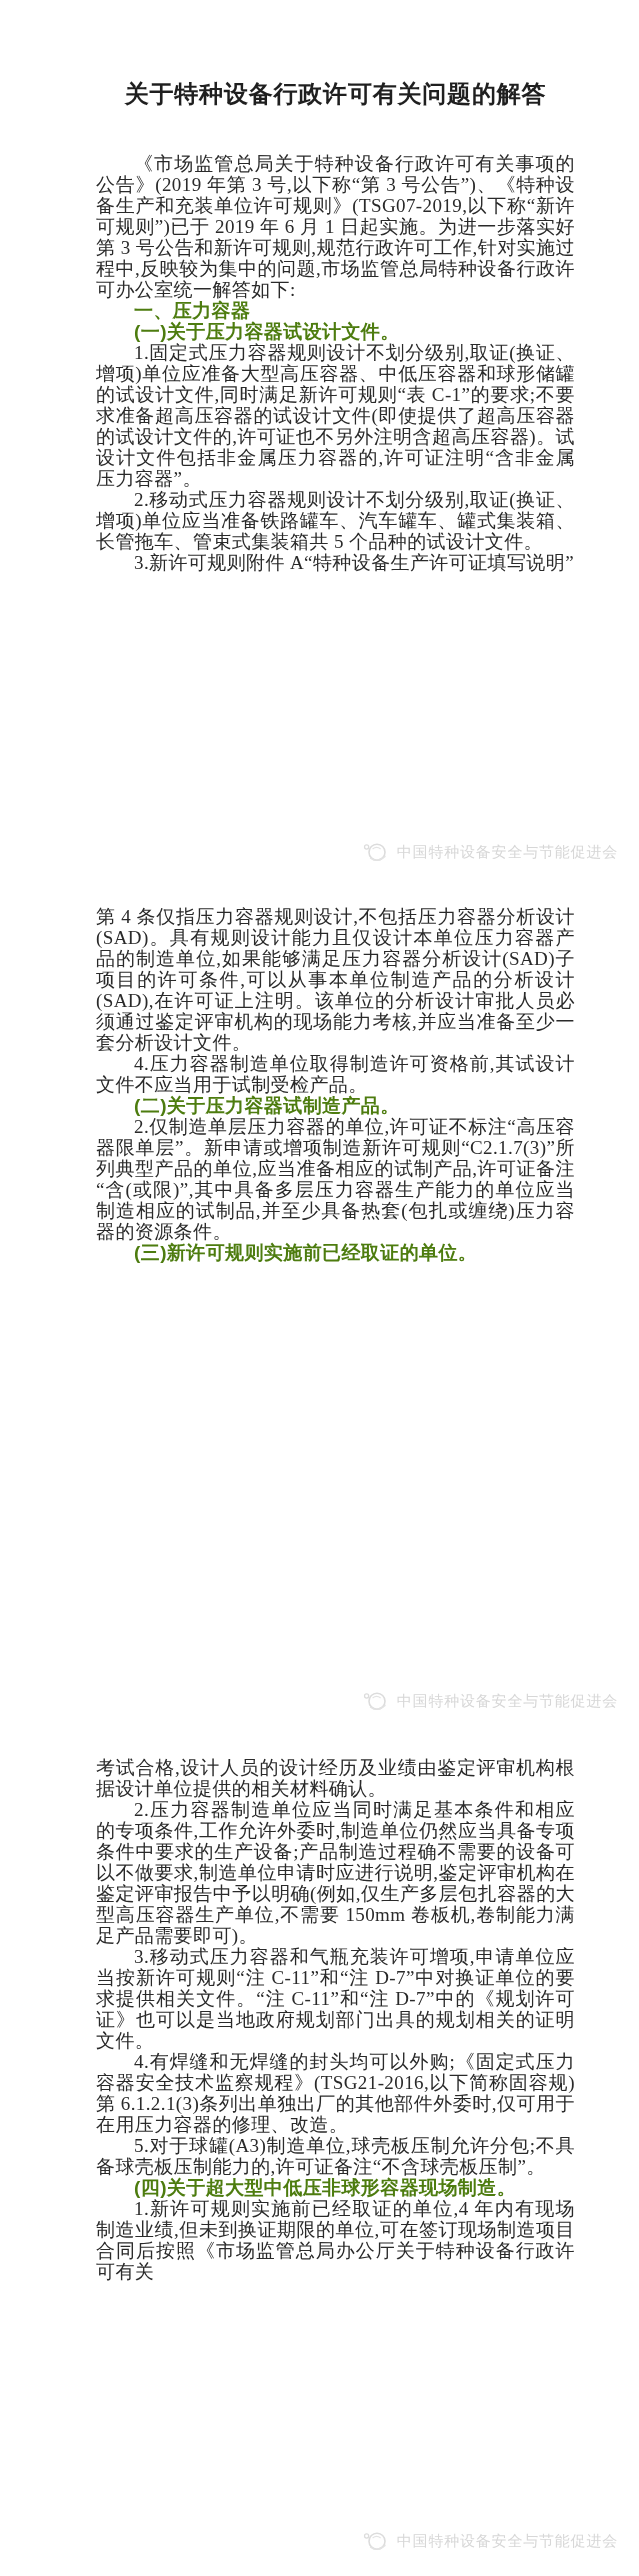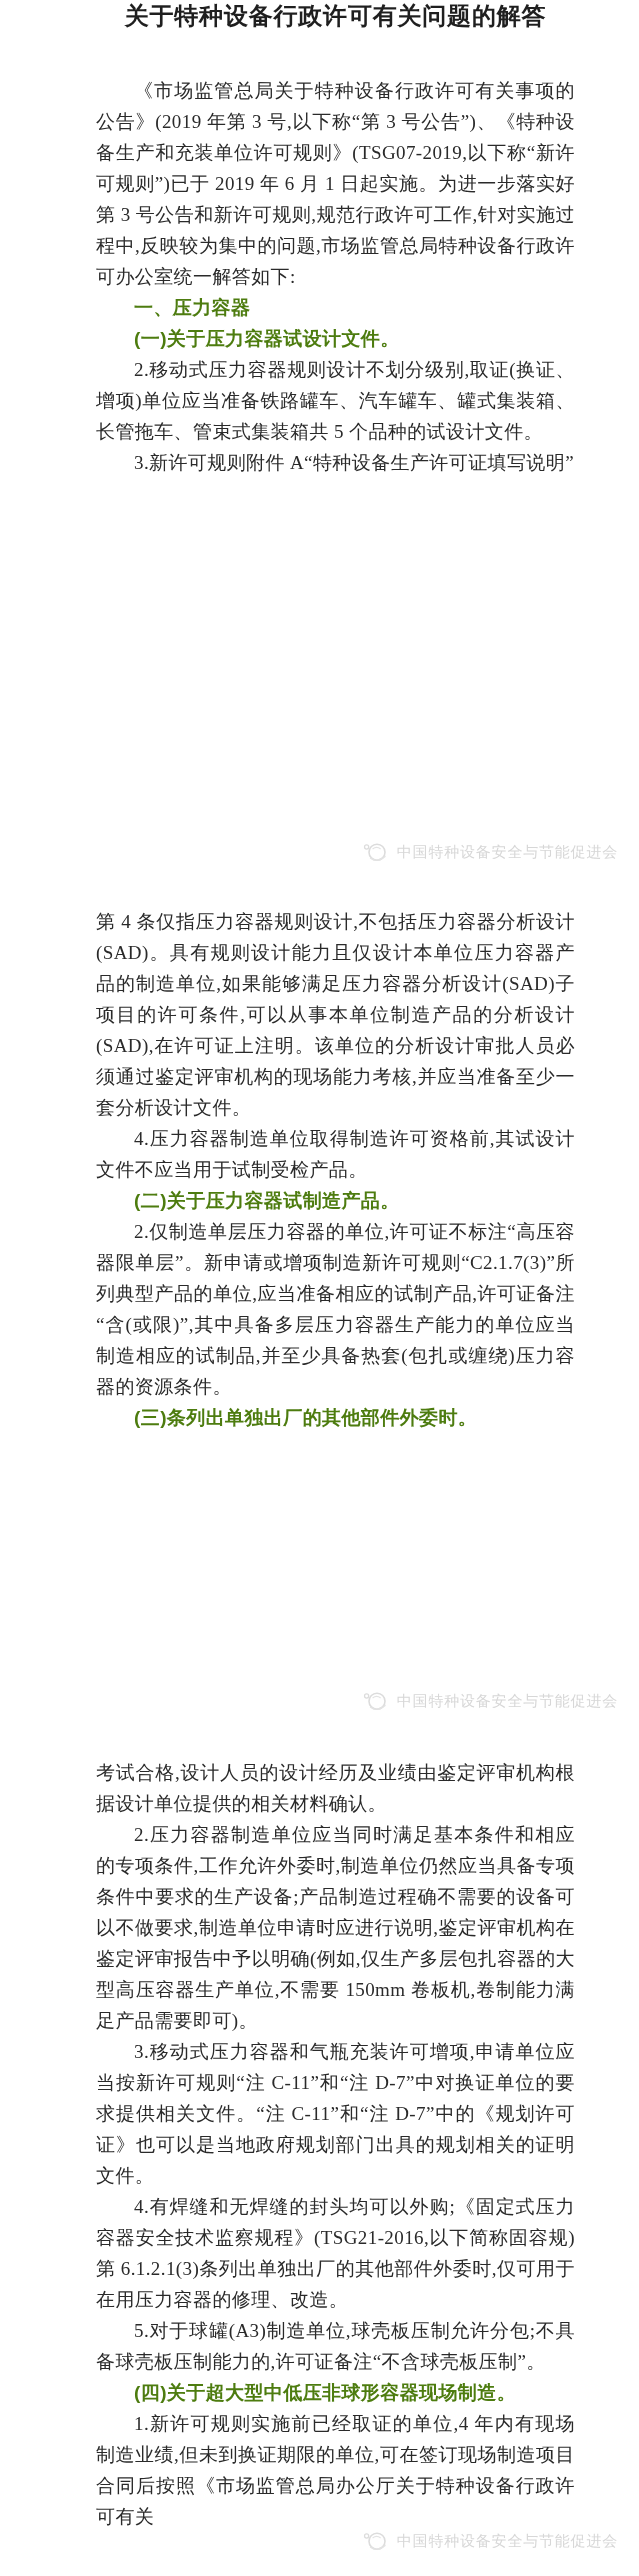--- a/index.html
+++ b/index.html
@@ -15,28 +15,28 @@
   .doc {
     width: 639px;
     background: #ffffff;
   }
   .page {
     position: relative;
     box-sizing: border-box;
     overflow: hidden;
     background: #ffffff;
   }
-  #page-1 { height: 887px; }
+  #page-1 { height: 887px; padding-top: 78px; }
   #page-2 { height: 849px; padding-top: 19px; }
   #page-3 { height: 840px; padding-top: 21px; }
 
   .blk {
     margin: 0 64px 0 96px;
     font-size: 19px;
-    line-height: 31px;
+    line-height: 21px;
     text-align: justify;
     text-justify: inter-ideograph;
     letter-spacing: 0.4px;
   }
   .blk.title {
     font-size: 24px;
     line-height: 32px;
     font-weight: bold;
     text-align: center;
     text-indent: 0;
@@ -73,40 +73,41 @@
 </style>
 </head>
 <body>
 
 <div class="doc">
     <section class="page" id="page-1">
       <div class="blk title">关于特种设备行政许可有关问题的解答</div>
       <div class="blk p">《市场监管总局关于特种设备行政许可有关事项的公告》(2019 年第 3 号,以下称“第 3 号公告”)、《特种设备生产和充装单位许可规则》(TSG07-2019,以下称“新许可规则”)已于 2019 年 6 月 1 日起实施。为进一步落实好第 3 号公告和新许可规则,规范行政许可工作,针对实施过程中,反映较为集中的问题,市场监管总局特种设备行政许可办公室统一解答如下:</div>
       <div class="blk h1">一、压力容器</div>
       <div class="blk h2">(一)关于压力容器试设计文件。</div>
+      <div class="blk p">1.固定式压力容器规则设计不划分级别,取证(换证、增项)单位应准备大型高压容器、中低压容器和球形储罐的试设计文件,同时满足新许可规则“表 C-1”的要求;不要求准备超高压容器的试设计文件(即使提供了超高压容器的试设计文件的,许可证也不另外注明含超高压容器)。试设计文件包括非金属压力容器的,许可证注明“含非金属压力容器”。</div>
       <div class="blk p">2.移动式压力容器规则设计不划分级别,取证(换证、增项)单位应当准备铁路罐车、汽车罐车、罐式集装箱、长管拖车、管束式集装箱共 5 个品种的试设计文件。</div>
       <div class="blk p">3.新许可规则附件 A“特种设备生产许可证填写说明”</div>
       <div class="watermark">
         <span class="wm-logo">
           <svg width="24" height="21.6" viewBox="0 0 30 27">
             <circle cx="17.5" cy="14" r="10" fill="none" stroke="#dcdcdc" stroke-width="2"></circle>
             <circle cx="4.5" cy="7.5" r="2.6" fill="none" stroke="#dcdcdc" stroke-width="1.6"></circle>
             <path d="M9 21 q 9 7 19 -2" fill="none" stroke="#e3e3e3" stroke-width="2"></path>
             <path d="M12 10 q 5 -4 10 0" fill="none" stroke="#e3e3e3" stroke-width="1.5"></path>
           </svg>
         </span>
         <span class="wm-text">中国特种设备安全与节能促进会</span>
       </div>
     </section>
     <section class="page" id="page-2">
       <div class="blk pc">第 4 条仅指压力容器规则设计,不包括压力容器分析设计(SAD)。具有规则设计能力且仅设计本单位压力容器产品的制造单位,如果能够满足压力容器分析设计(SAD)子项目的许可条件,可以从事本单位制造产品的分析设计(SAD),在许可证上注明。该单位的分析设计审批人员必须通过鉴定评审机构的现场能力考核,并应当准备至少一套分析设计文件。</div>
       <div class="blk p">4.压力容器制造单位取得制造许可资格前,其试设计文件不应当用于试制受检产品。</div>
       <div class="blk h2">(二)关于压力容器试制造产品。</div>
       <div class="blk p">2.仅制造单层压力容器的单位,许可证不标注“高压容器限单层”。新申请或增项制造新许可规则“C2.1.7(3)”所列典型产品的单位,应当准备相应的试制产品,许可证备注“含(或限)”,其中具备多层压力容器生产能力的单位应当制造相应的试制品,并至少具备热套(包扎或缠绕)压力容器的资源条件。</div>
-      <div class="blk h2">(三)条列出单独出厂的其他部件外委时。</div>
+      <div class="blk h2">(三)新许可规则实施前已经取证的单位。</div>
       <div class="watermark">
         <span class="wm-logo">
           <svg width="24" height="21.6" viewBox="0 0 30 27">
             <circle cx="17.5" cy="14" r="10" fill="none" stroke="#dcdcdc" stroke-width="2"></circle>
             <circle cx="4.5" cy="7.5" r="2.6" fill="none" stroke="#dcdcdc" stroke-width="1.6"></circle>
             <path d="M9 21 q 9 7 19 -2" fill="none" stroke="#e3e3e3" stroke-width="2"></path>
             <path d="M12 10 q 5 -4 10 0" fill="none" stroke="#e3e3e3" stroke-width="1.5"></path>
           </svg>
         </span>
         <span class="wm-text">中国特种设备安全与节能促进会</span>

